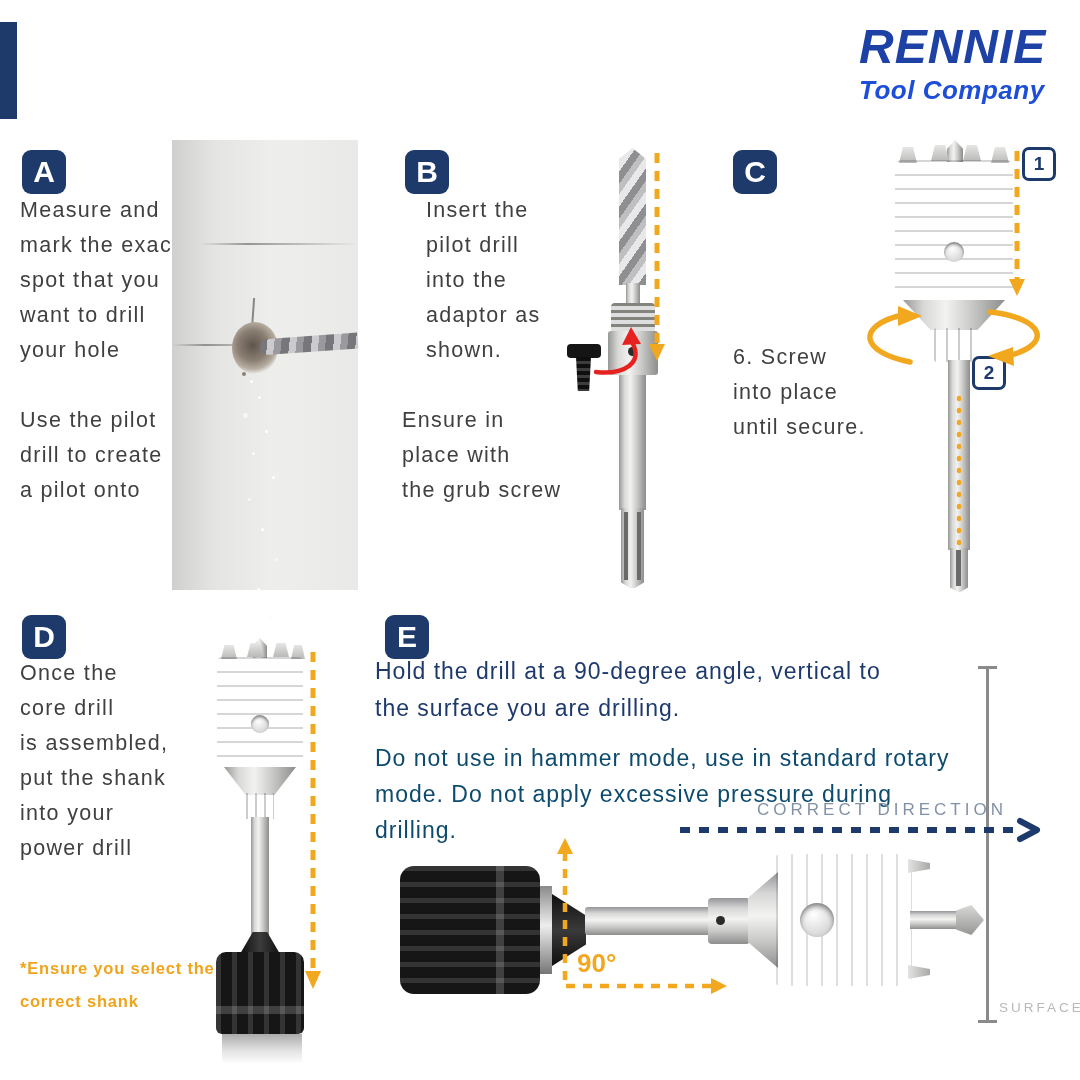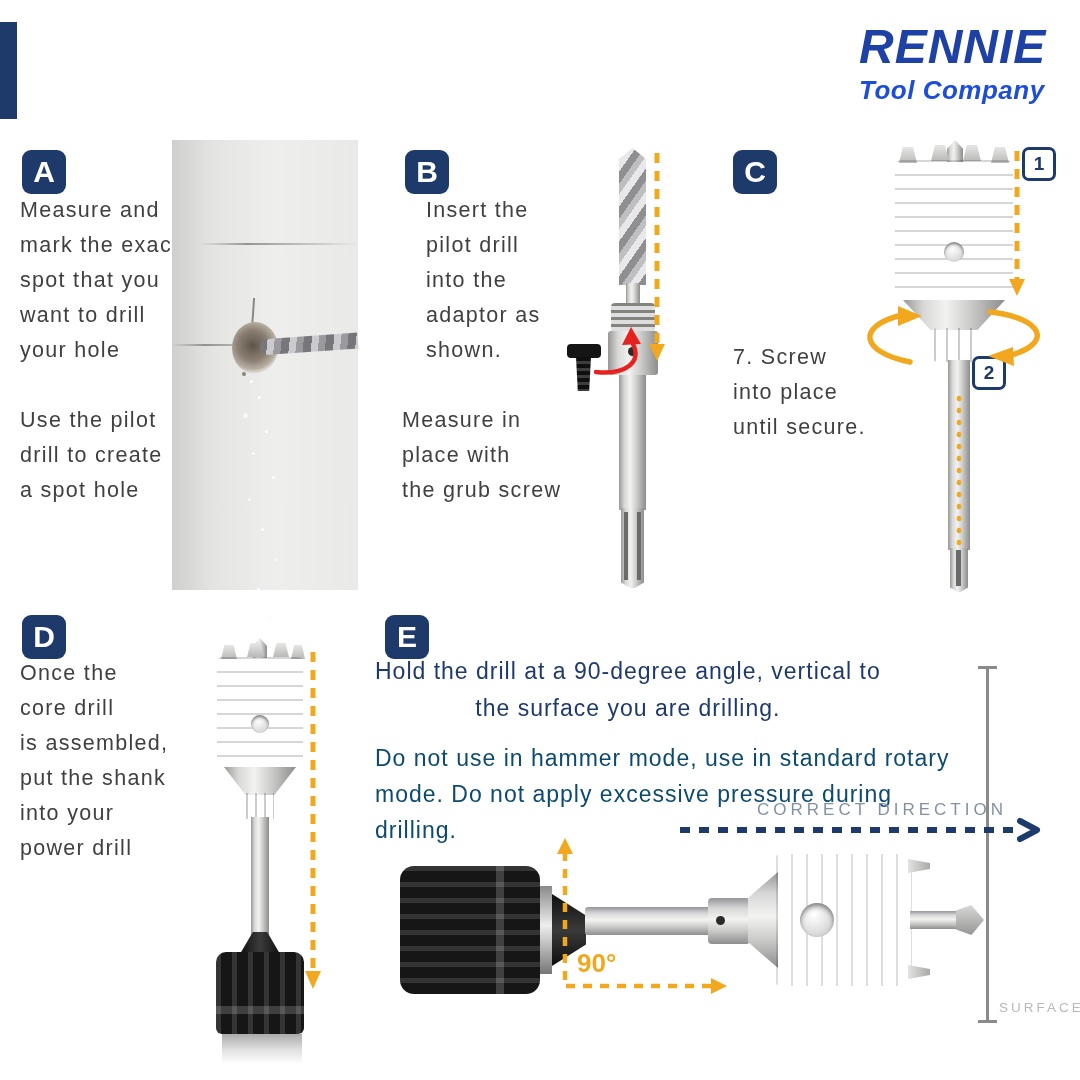--- a/index.html
+++ b/index.html
@@ -71,58 +71,58 @@
   </div>
 
   <div class="abs badge" style="left:22px;top:150px;">A</div>
   <div class="abs para" style="left:20px;top:193px;">Measure and
 mark the exact
 spot that you
 want to drill
 your hole</div>
   <div class="abs para" style="left:20px;top:403px;">Use the pilot
 drill to create
-a spot hole</div>
+a pilot onto</div>
 
   <div class="abs wall-photo">
     <div class="abs pencil-line" style="left:28px;right:0;top:103px;"></div>
     <div class="abs pencil-line" style="left:0;width:110px;top:204px;"></div>
     <div class="abs pencil-tick"></div>
     <div class="abs hole-blob"></div>
     <div class="abs drill-rod"></div>
     <div class="abs crumbs" style="left:70px;top:232px;"></div>
     <div class="abs dust" style="left:78px;top:240px;"></div>
   </div>
 
   <div class="abs badge" style="left:405px;top:150px;">B</div>
   <div class="abs para" style="left:402px;top:193px;margin-left:24px;">Insert the
 pilot drill
 into the
 adaptor as
 shown.</div>
-  <div class="abs para" style="left:402px;top:403px;">Measure in
+  <div class="abs para" style="left:402px;top:403px;">Ensure in
 place with
 the grub screw</div>
 
   <div class="abs flute" style="left:619px;top:148px;width:27px;height:137px;"></div>
   <div class="abs metal-v" style="left:626px;top:283px;width:14px;height:22px;"></div>
   <div class="abs" style="left:611px;top:303px;width:44px;height:30px;border-radius:4px;background:repeating-linear-gradient(180deg,#84847f 0 3px,#dedede 3px 7px);"></div>
   <div class="abs metal-v" style="left:608px;top:331px;width:50px;height:44px;border-radius:3px;">
     <div class="abs" style="left:20px;top:16px;width:9px;height:9px;border-radius:50%;background:#2b2b2b;"></div>
   </div>
   <div class="abs metal-v" style="left:619px;top:375px;width:27px;height:135px;"></div>
   <div class="abs metal-v" style="left:621px;top:508px;width:23px;height:80px;clip-path:polygon(0 0,100% 0,100% 93%,60% 100%,40% 100%,0 93%);">
     <div class="abs" style="left:3px;top:4px;width:4px;height:68px;background:#6a6a6a;"></div>
     <div class="abs" style="right:3px;top:4px;width:4px;height:68px;background:#6a6a6a;"></div>
   </div>
   <div class="abs" style="left:567px;top:344px;width:34px;height:14px;border-radius:4px;background:#151515;"></div>
   <div class="abs" style="left:576px;top:357px;width:15px;height:34px;background:repeating-linear-gradient(180deg,#0f0f0f 0 4px,#3d3d3d 4px 7px);clip-path:polygon(0 0,100% 0,88% 100%,12% 100%);"></div>
 
   <div class="abs badge" style="left:733px;top:150px;">C</div>
-  <div class="abs para" style="left:733px;top:340px;">7. Screw
+  <div class="abs para" style="left:733px;top:340px;">6. Screw
 into place
 until secure.</div>
 
   <div class="abs metal-v" style="left:947px;top:140px;width:16px;height:22px;clip-path:polygon(50% 0,100% 40%,100% 100%,0 100%,0 40%);"></div>
   <div class="abs tooth-up" style="left:899px;top:147px;width:18px;height:16px;"></div>
   <div class="abs tooth-up" style="left:931px;top:145px;width:18px;height:16px;"></div>
   <div class="abs tooth-up" style="left:963px;top:145px;width:18px;height:16px;"></div>
   <div class="abs tooth-up" style="left:991px;top:147px;width:18px;height:16px;"></div>
   <div class="abs metal-v ridges-h" style="left:895px;top:160px;width:118px;height:140px;border-radius:6px 6px 4px 4px;">
     <div class="abs" style="left:49px;top:82px;width:20px;height:20px;border-radius:50%;background:radial-gradient(circle at 40% 35%,#fdfdfd,#c9c9c9);box-shadow:inset 0 2px 3px rgba(0,0,0,0.45);"></div>
@@ -136,40 +136,42 @@
   <div class="abs marker" style="left:1022px;top:147px;">1</div>
   <div class="abs marker" style="left:972px;top:356px;">2</div>
 
   <div class="abs badge" style="left:22px;top:615px;">D</div>
   <div class="abs para" style="left:20px;top:656px;">Once the
 core drill
 is assembled,
 put the shank
 into your
 power drill</div>
+  <div class="abs note" style="left:20px;top:952px;">*Ensure you select the
+correct shank</div>
 
   <div class="abs metal-v" style="left:253px;top:638px;width:14px;height:20px;clip-path:polygon(50% 0,100% 40%,100% 100%,0 100%,0 40%);"></div>
   <div class="abs tooth-up" style="left:221px;top:645px;width:16px;height:14px;"></div>
   <div class="abs tooth-up" style="left:247px;top:643px;width:16px;height:14px;"></div>
   <div class="abs tooth-up" style="left:273px;top:643px;width:16px;height:14px;"></div>
   <div class="abs tooth-up" style="left:291px;top:645px;width:14px;height:14px;"></div>
   <div class="abs metal-v ridges-h" style="left:217px;top:657px;width:86px;height:112px;border-radius:5px 5px 3px 3px;">
     <div class="abs" style="left:34px;top:58px;width:18px;height:18px;border-radius:50%;background:radial-gradient(circle at 40% 35%,#fdfdfd,#c9c9c9);box-shadow:inset 0 2px 3px rgba(0,0,0,0.45);"></div>
   </div>
   <div class="abs metal-v" style="left:224px;top:767px;width:72px;height:28px;clip-path:polygon(0 0,100% 0,70% 100%,30% 100%);"></div>
   <div class="abs metal-v" style="left:246px;top:793px;width:28px;height:26px;background-image:repeating-linear-gradient(90deg,rgba(0,0,0,0.2) 0 2px,rgba(0,0,0,0) 2px 9px);"></div>
   <div class="abs metal-v" style="left:251px;top:817px;width:18px;height:118px;"></div>
   <div class="abs" style="left:240px;top:932px;width:40px;height:22px;background:linear-gradient(90deg,#0e0e0e,#3c3c3c,#101010);clip-path:polygon(32% 0,68% 0,100% 100%,0 100%);"></div>
   <div class="abs chuck chuck-ribs" style="left:216px;top:952px;width:88px;height:82px;border-radius:10px 10px 6px 6px;">
     <div class="abs" style="left:0;top:54px;width:88px;height:8px;background:rgba(255,255,255,0.18);"></div>
   </div>
   <div class="abs" style="left:222px;top:1034px;width:80px;height:30px;background:linear-gradient(180deg,#ababab,#e2e2e2 55%,rgba(245,245,245,0));"></div>
 
   <div class="abs badge" style="left:385px;top:615px;">E</div>
-  <div class="abs para-lg" style="left:375px;top:653px;text-align:center;">Hold the drill at a 90-degree angle, vertical to
+  <div class="abs para-lg" style="left:375px;top:653px;">Hold the drill at a 90-degree angle, vertical to
 the surface you are drilling.</div>
   <div class="abs para-warn" style="left:375px;top:740px;">Do not use in hammer mode, use in standard rotary
 mode. Do not apply excessive pressure during
 drilling.</div>
   <div class="abs gray-label" style="left:757px;top:800px;">CORRECT DIRECTION</div>
   <div class="abs angle-label" style="left:577px;top:948px;">90°</div>
   <div class="abs surface-label" style="left:999px;top:1000px;">SURFACE</div>
 
   <div class="abs" style="left:986px;top:668px;width:3px;height:354px;background:#8a8a8a;"></div>
   <div class="abs" style="left:978px;top:666px;width:19px;height:3px;background:#8a8a8a;"></div>

